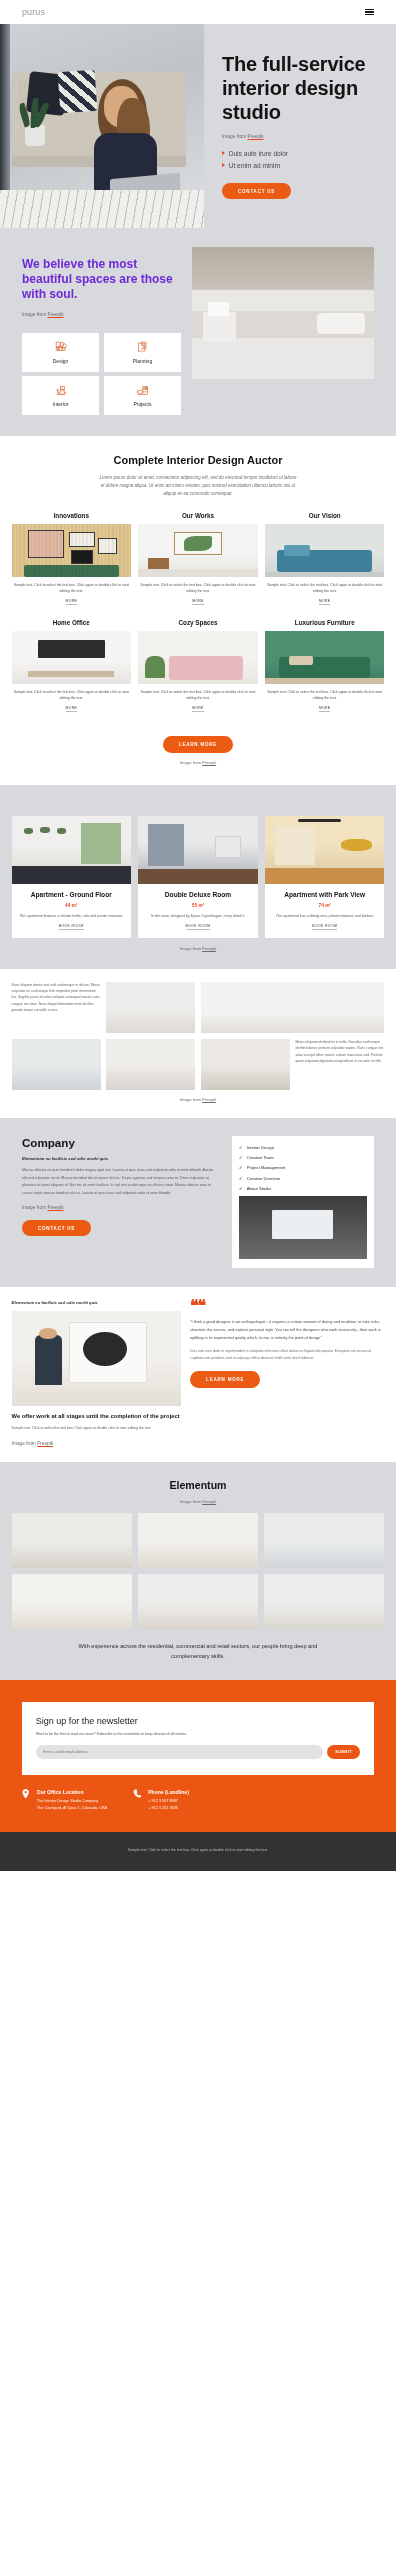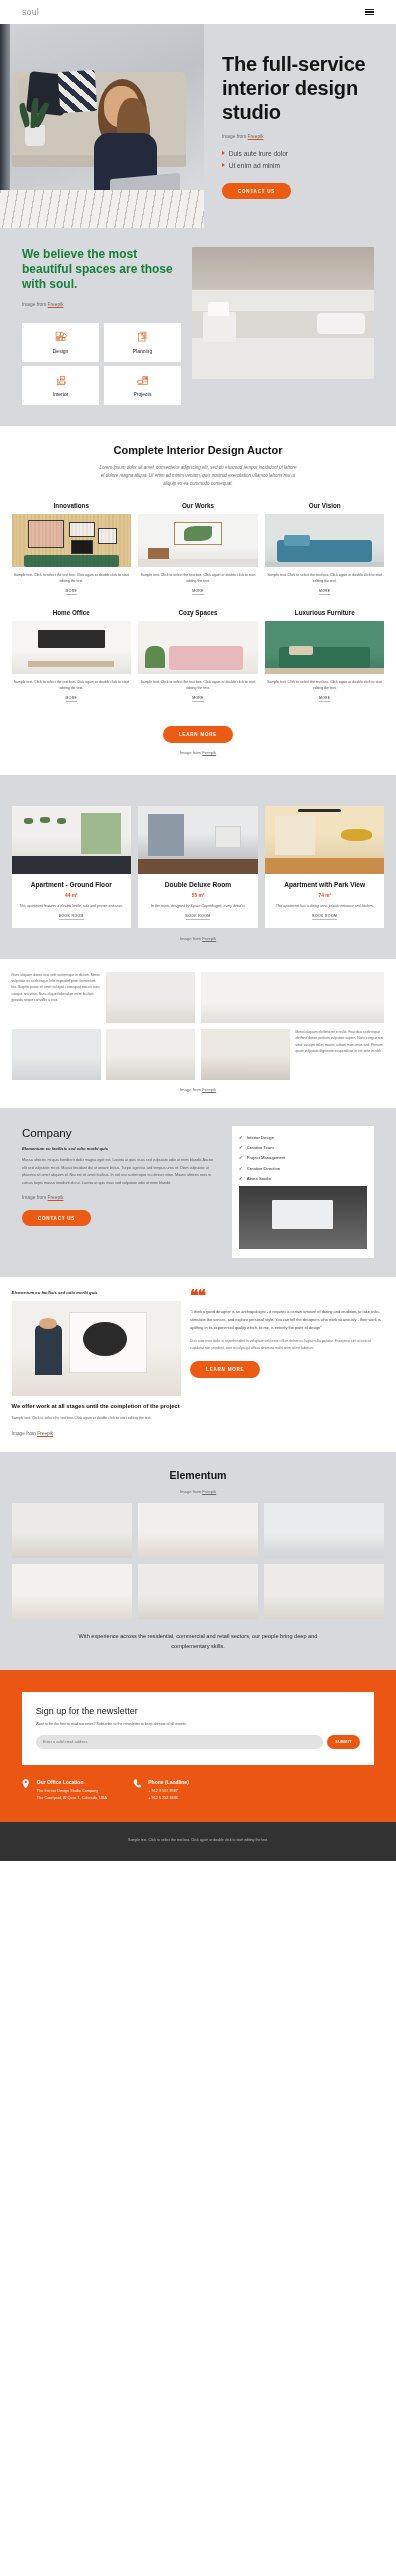--- a/index.html
+++ b/index.html
@@ -66,21 +66,21 @@
     display:inline-block; margin-top:9.5px; background:#ec5b13; color:#fff; border:none;
     border-radius:21px; padding: 5.8px 16px; font-size: 4.5px; font-weight:700;
     letter-spacing: 0.8px; cursor:pointer;
   }
 
   
   .believe { background:#d7d9dd; padding: 19px 22px 21px; display:flex; gap:10.6px; }
   .believe-left { width: 159px; }
   .believe-title {
     font-family:"Liberation Sans Narrow","Liberation Sans",sans-serif;
-    font-size: 12px; font-weight: 700; line-height:1.25; color:#15803d;
+    font-size: 12px; font-weight: 700; line-height:1.25; color:#6d28d9;margin-top:10px;
   }
   .cards2 { display:grid; grid-template-columns:1fr 1fr; gap:4.8px; margin-top: 16px; }
   .icard { background:#fff; height: 39px; display:flex; flex-direction:column; align-items:center; justify-content:center; gap:3.7px; }
   .icard svg { display:block; }
   .icard span { font-size: 5px; color:#2a2a2a; }
   .believe-img {
     flex:1; height: 132px; border-radius:1.1px; position:relative; overflow:hidden;
     background: linear-gradient(180deg,#b4aca1 0%,#c9c2b8 32%,#e9e7e4 33%,#f2f1ef 100%);
   }
   .bed { position:absolute; left:0; bottom:0; width:100%; height:68px; background:#dcd9d4; }
@@ -142,21 +142,21 @@
   .gb1 { background:linear-gradient(180deg,#eeecea 55%,#ddd9d3); }
   .gb2 { background:linear-gradient(180deg,#f3f2f0 60%,#e2dfd9); }
   .gb3 { background:linear-gradient(180deg,#e6e9ea 55%,#cfd4d6); }
   .gb4 { background:linear-gradient(180deg,#f0eeea 50%,#d8d4ce); }
   .gb5 { background:linear-gradient(180deg,#ece9e4 50%,#cfc9c0); }
 
   
   .company { background:#d7d9dd; padding: 18px 22px 19px; display:flex; gap:13.7px; }
   .co-left { width: 196px; }
   .co-title { font-family:"Liberation Sans Narrow","Liberation Sans",sans-serif;
-    font-size:11.6px; font-weight:400; color:#141414; }
+    font-size:11.6px; font-weight:700; color:#141414; }
   .co-lead { font-size:4.2px; font-weight:700; font-style:italic; color:#2b2b2b; margin-top:6.3px; }
   .co-body { font-size:3.7px; line-height:2.1; color:#5a5a5a; margin-top:6.3px; }
   .co-right { flex:1; background:#fff; padding: 8.5px 7.4px; }
   .chk { display:flex; align-items:center; gap:4.2px; margin-bottom:5.3px; }
   .chk span { font-size:4.2px; color:#2b2b2b; }
   .chk-mark { color:#1d1d1d; font-size:5.3px; font-weight:700; }
   .co-img { height:63px; margin-top:5.3px; background:linear-gradient(180deg,#3c3c3c 0%,#6c6c6c 100%); position:relative; overflow:hidden;}
   .co-monitor { position:absolute; left:26%; top:22%; width:48%; height:46%; background:#eceff1; border-radius:1.1px; }
 
   
@@ -211,21 +211,21 @@
   
   .footer { background:#323232; padding: 15px 11.6px 17px; text-align:center; }
   .footer p { font-size:3.5px; line-height:1.9; color:#bdbdbd; max-width:174px; margin:0 auto; }
 </style>
 </head>
 <body>
 
 <div class="page">
 
   <div class="header">
-    <div class="logo">soul</div>
+    <div class="logo">purus</div>
     <div class="burger">
       <span></span>
         <span></span>
         <span></span>
     </div>
   </div>
 
   <div class="hero">
     <div class="hero-img">
       <div class="sofa"></div>

